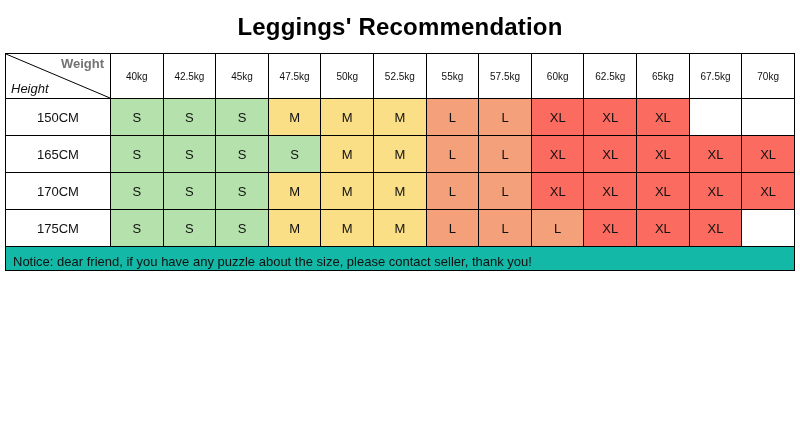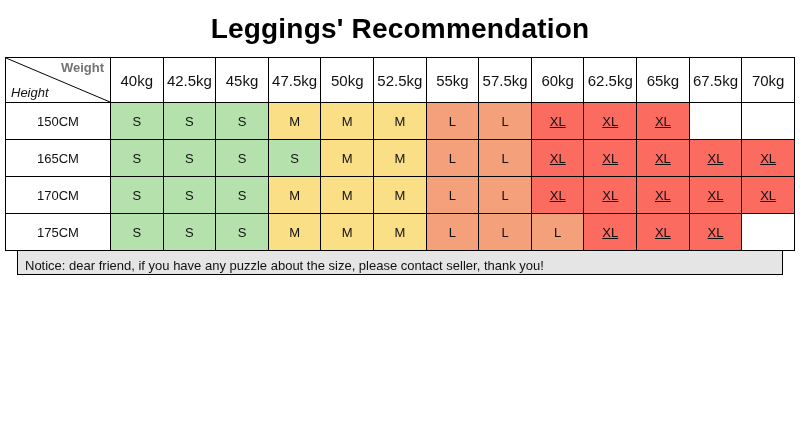--- a/index.html
+++ b/index.html
@@ -16,21 +16,21 @@
   }
   .sheet {
     width: 800px;
     height: 428px;
     box-sizing: border-box;
     padding: 0;
     position: relative;
   }
   .title {
     text-align: center;
-    font-size: 28px;
+    font-size: 24px;
     font-weight: bold;
     letter-spacing: 0.2px;
     padding: 13px 0 12px 0;
     color: #000000;
   }
   table.size-table {
     border-collapse: collapse;
     table-layout: fixed;
     width: 790px;
     margin: 0 5px;
@@ -71,48 +71,48 @@
   .corner .hlabel {
     position: absolute;
     left: 5px;
     bottom: 2px;
     font-size: 13px;
     color: #111111;
     font-style: italic;
   }
   thead td.wcol {
     height: 44px;
-    font-size: 15px;
+    font-size: 10px;
     margin-left: 24px;
   }
   td.hcell {
     font-size: 13px;
     color: #111111;
   }
   td.cell {
     font-size: 12px;
     color: #ffffff;
   }
   td.cell.c-S { background: #b5e2ac; }
   td.cell.c-M { background: #fadf87; }
   td.cell.c-L { background: #f4a07a; }
-  td.cell.c-XL { background: #fb6b5f; text-decoration: underline; }
+  td.cell.c-XL { background: #fb6b5f; }
   td.cell.c-none { background: #ffffff; }
   .notice {
     font-size: 13px;
     color: #111111;
     padding: 6px 20px 0 7px;
-    margin: 0 17px;
+    margin: 0 5px;
     border-left: 1px solid #000;
     border-right: 1px solid #000;
     border-bottom: 1px solid #000;
     height: 24px;
     box-sizing: border-box;
     line-height: 18px;
-    background: #e5e5e5;
+    background: #14b8a6;
   }
 </style>
 </head>
 <body>
 
 <div class="sheet">
 
   <div class="title">Leggings' Recommendation</div>
 
   <table class="size-table">

